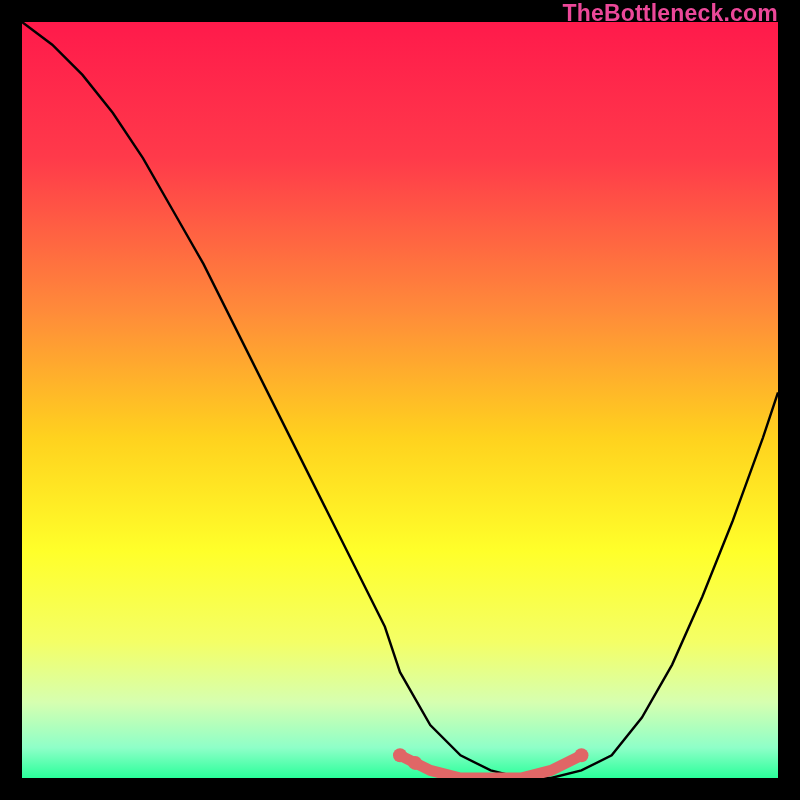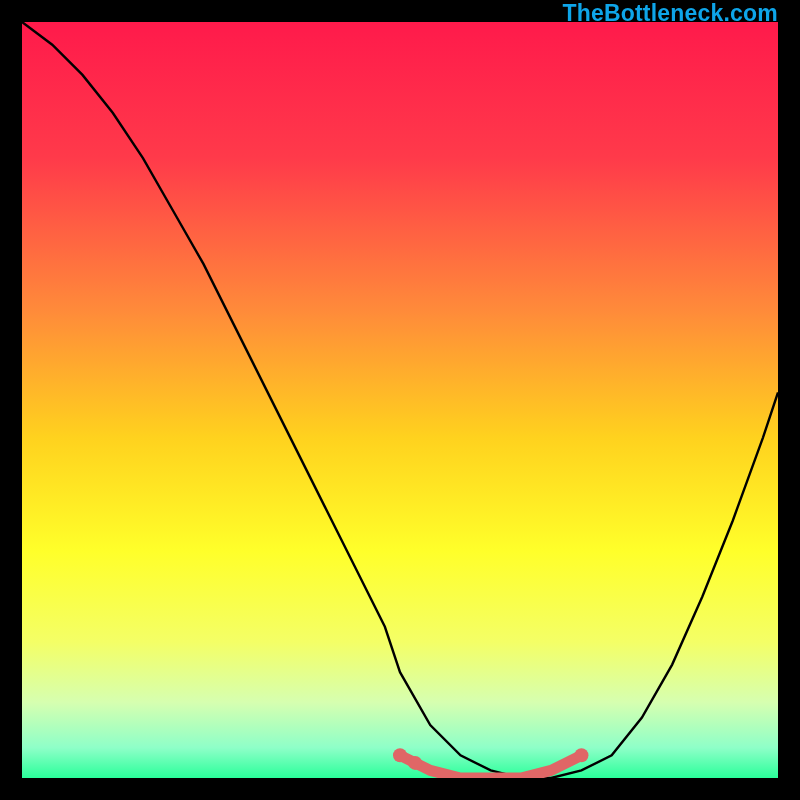--- a/index.html
+++ b/index.html
@@ -23,21 +23,21 @@
     position: absolute;
     left: 0;
     top: 0;
     width: 756px;
     height: 756px;
   }
   .watermark {
     position: absolute;
     top: 0px;
     right: 22px;
-    color: #0ea5e9;
+    color: #ec4899;
     font-size: 23px;
     font-weight: 600;
     letter-spacing: 0.2px;
   }
   svg { display: block; }
 </style>
 </head>
 <body>
 
 <div class="watermark">TheBottleneck.com</div>

